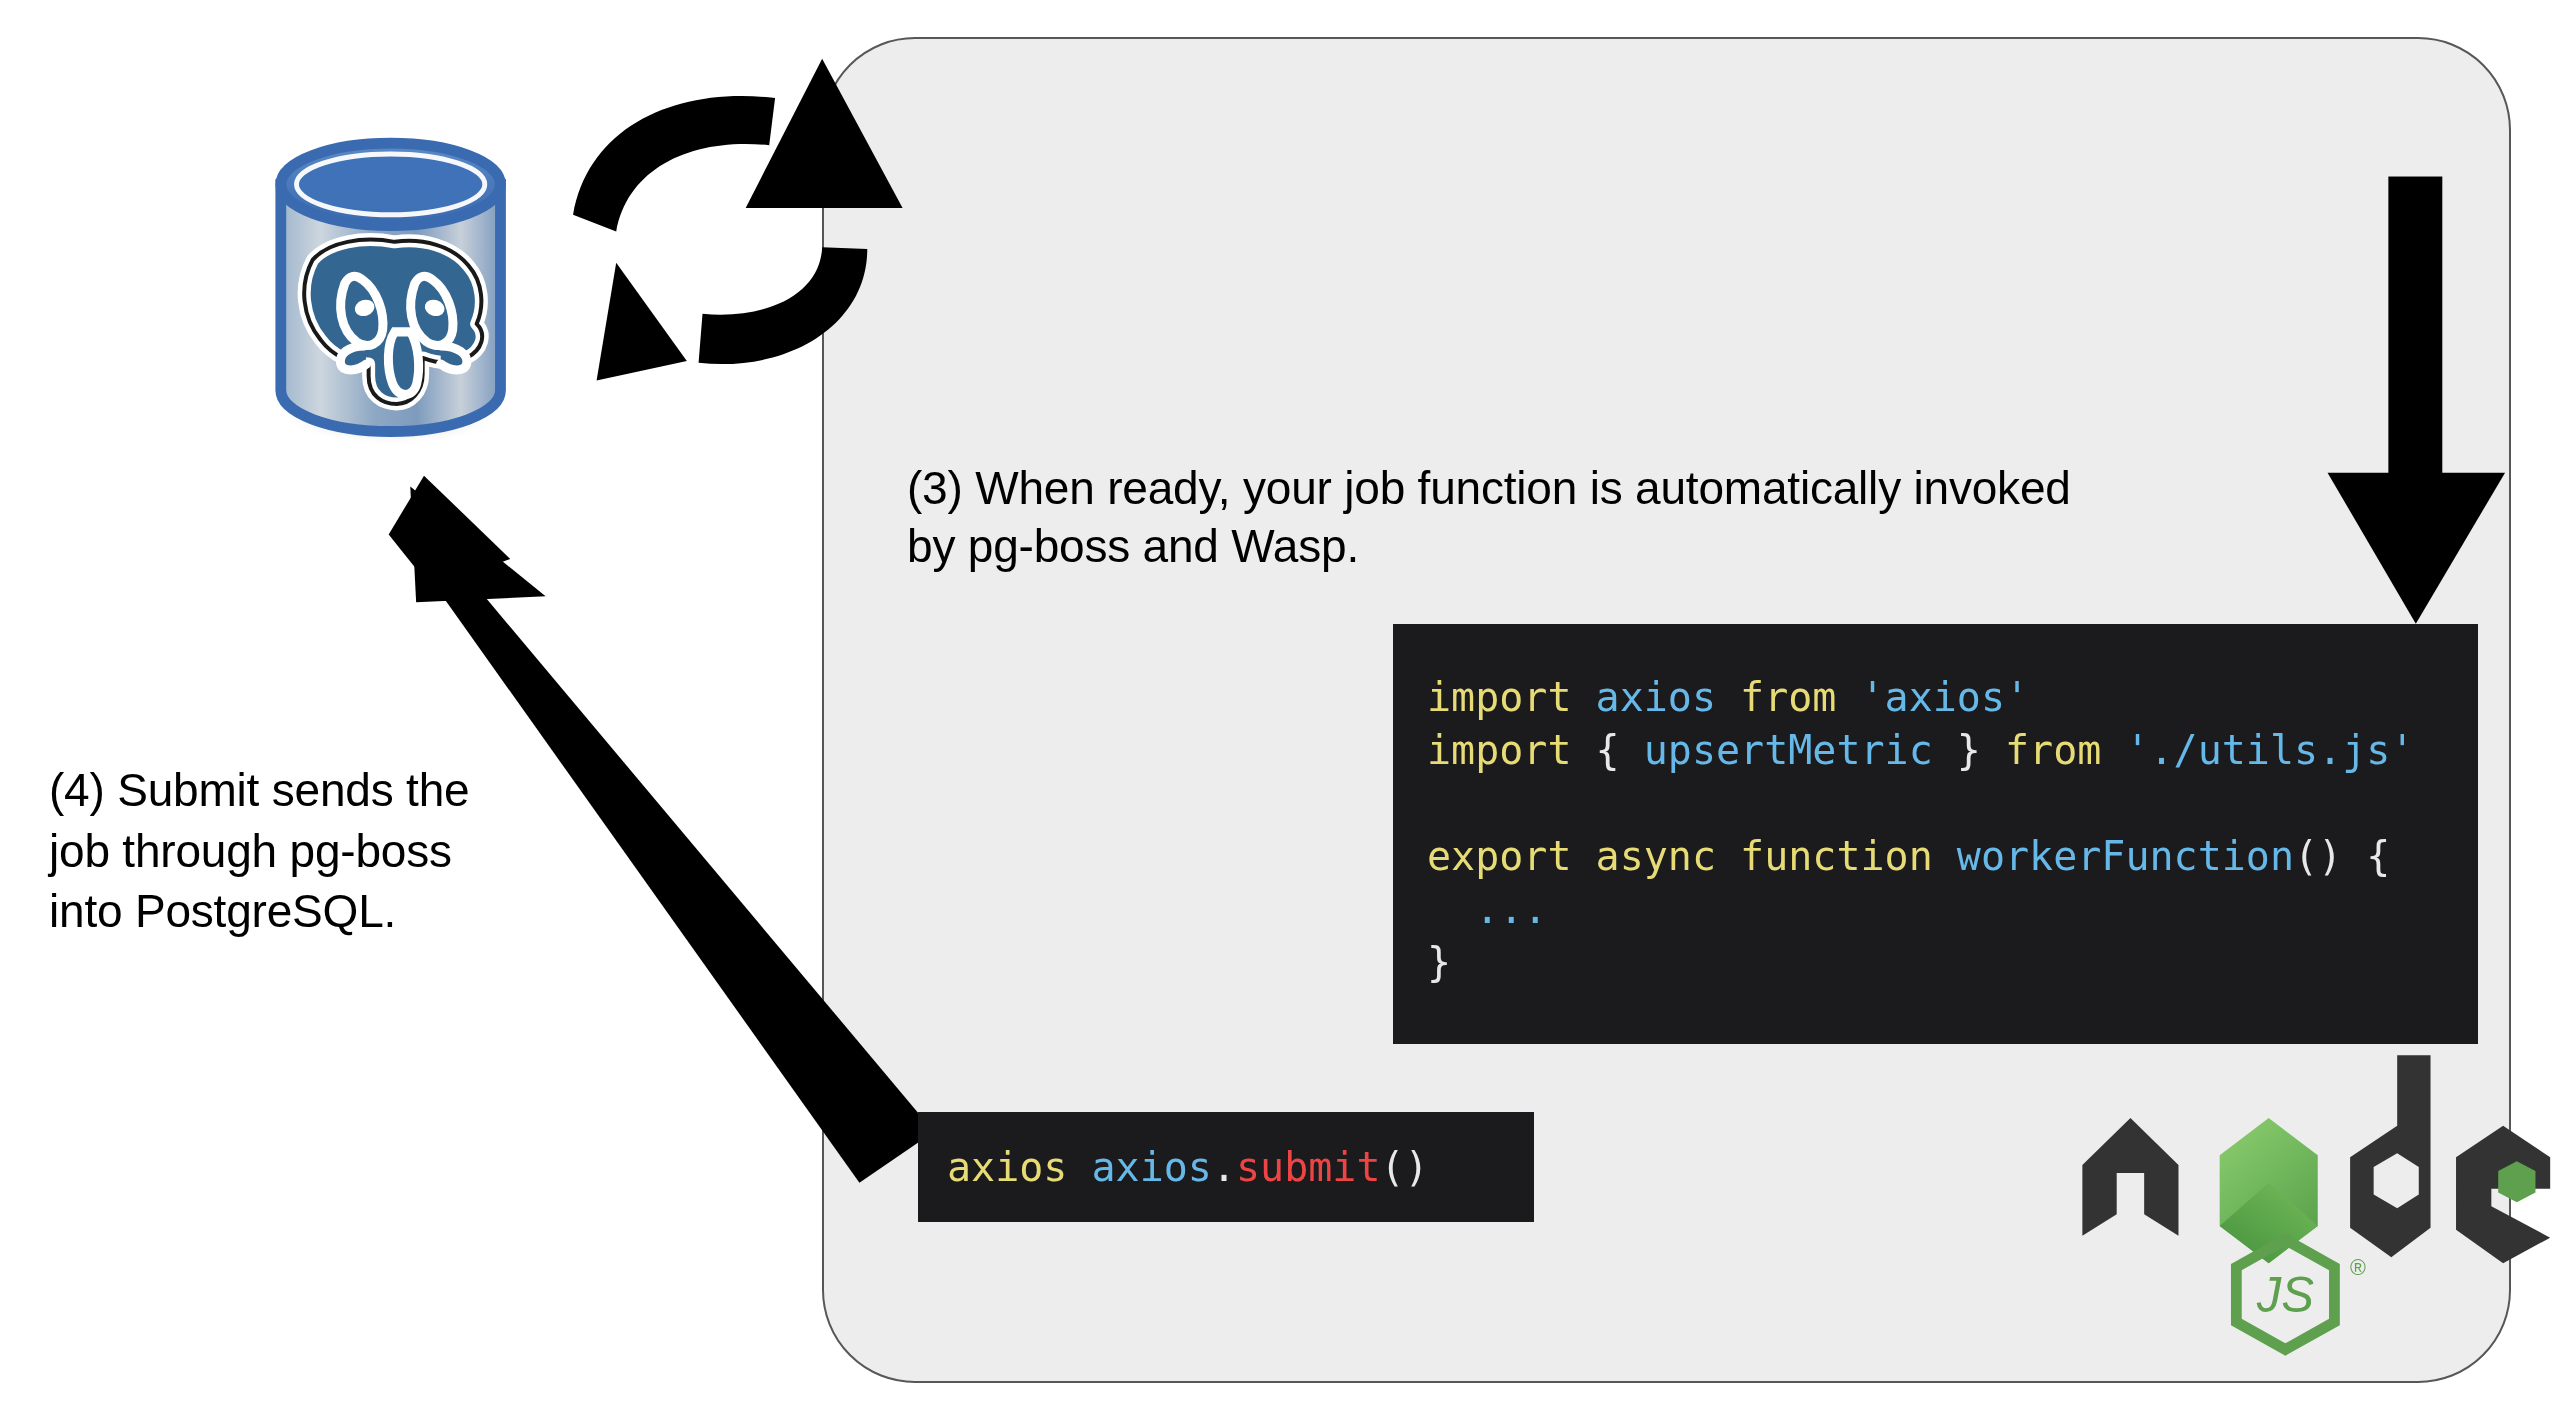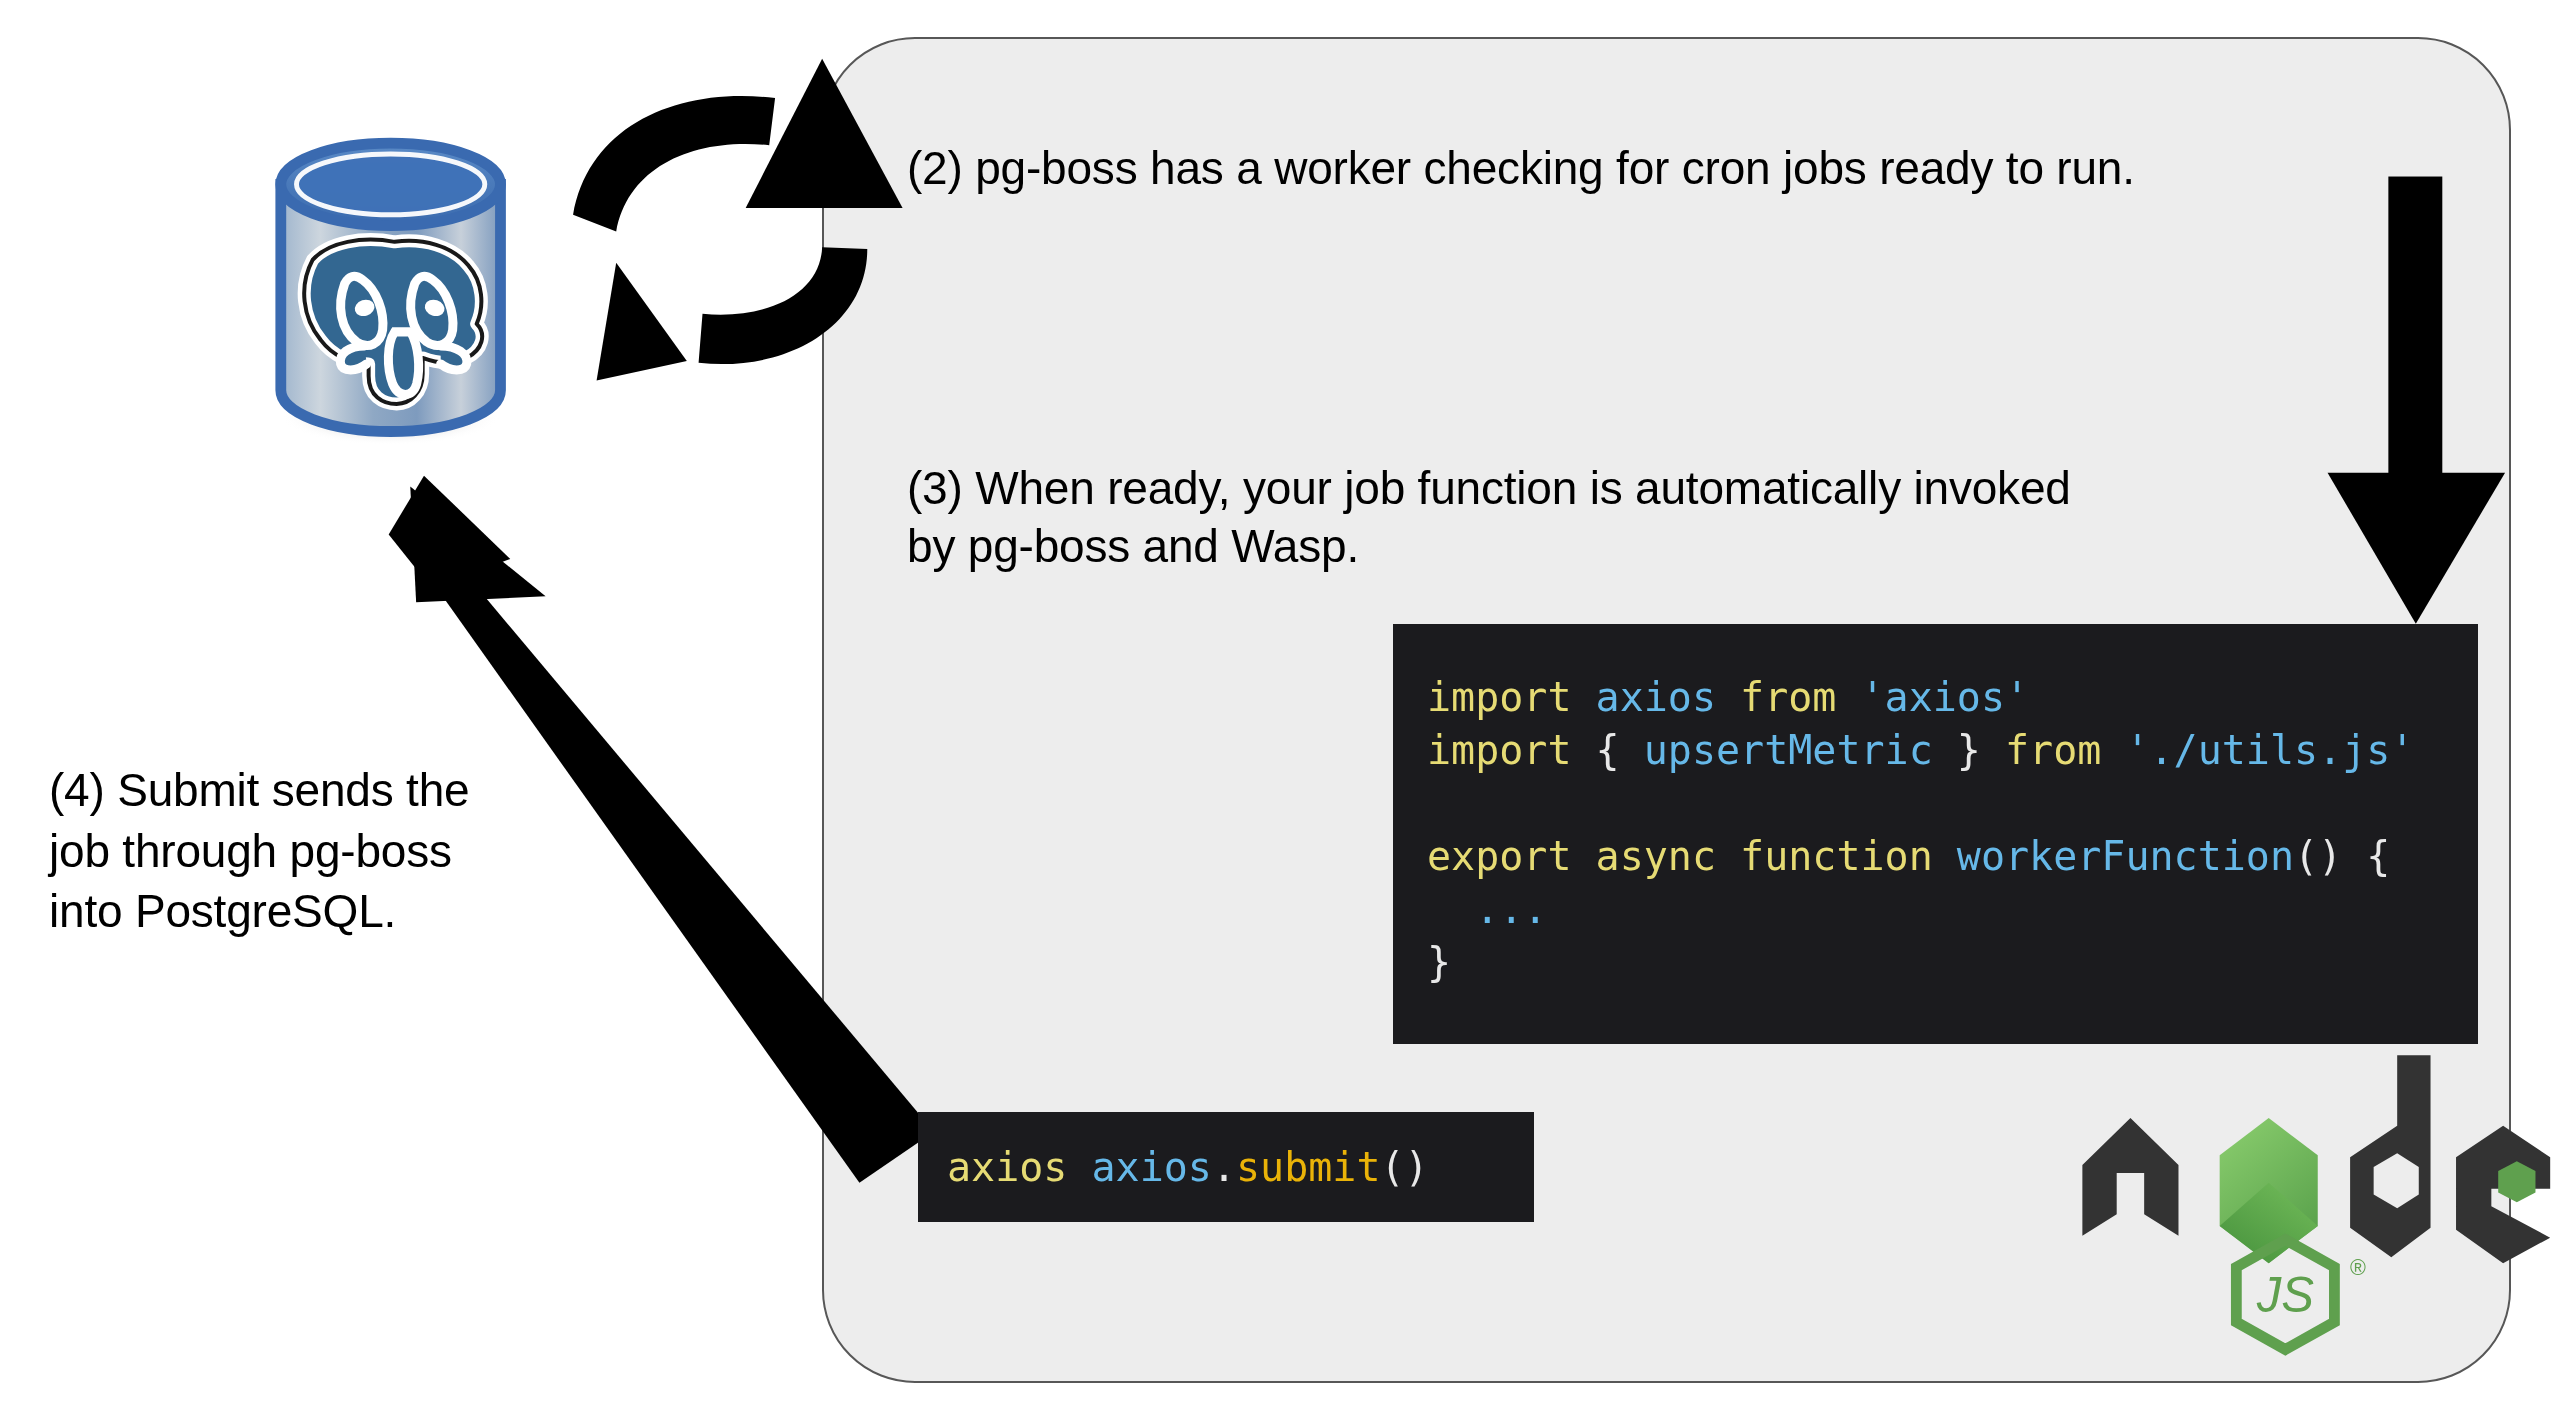--- a/index.html
+++ b/index.html
@@ -74,21 +74,21 @@
   #code-submit .lines {
     position: absolute;
     left: 29px; top: 0;
   }
 
   
   .t-kw  { color: #e6db74; }   
   .t-id  { color: #66b8e8; }   
   .t-str { color: #66b8e8; }   
   .t-pn  { color: #e8e8e8; }   
-  .t-fn  { color: #eab308; }
+  .t-fn  { color: #ef4444; }
 
   
   #overlay {
     position: absolute;
     left: 0; top: 0;
     width: 2576px; height: 1424px;
     pointer-events: none;
   }
 </style>
 </head>
@@ -206,21 +206,20 @@
       <path d="M2504 1180 L2552 1148 L2600 1180 L2600 1212 L2540 1212 L2540 1230
                L2600 1262 L2552 1288 L2504 1254 Z" fill="#333333"></path>
       <polygon points="2547,1194 2566,1184 2585,1194 2585,1216 2566,1226 2547,1216" fill="#5fa04e"></polygon>
 
       <polygon points="2280,1292 2330,1264 2380,1292 2380,1348 2330,1376 2280,1348" fill="none" stroke="#5fa04e" stroke-width="11"></polygon>
       <text x="2330" y="1338" text-anchor="middle" font-family="Liberation Sans, sans-serif" font-size="50" font-style="italic" fill="#5fa04e">JS</text>
       <text x="2396" y="1300" font-family="Liberation Sans, sans-serif" font-size="22" fill="#5fa04e">®</text>
     </g>
   </svg>
 
-  <div id="step2" class="step-text">(2) pg-boss has a worker checking for cron jobs ready to run.</div>
 
   <div id="step3" class="step-text">(3) When ready, your job function is automatically invoked
 by pg-boss and Wasp.</div>
 
   <div id="step1" class="step-text">(4) Submit sends the
 job through pg-boss
 into PostgreSQL.</div>
 
   <div id="code-worker" class="code-block">
     <div class="lines"><div><span class="t-kw">import </span><span class="t-id">axios </span><span class="t-kw">from </span><span class="t-str">'axios'</span></div><div><span class="t-kw">import </span><span class="t-pn">{ </span><span class="t-id">upsertMetric </span><span class="t-pn">} </span><span class="t-kw">from </span><span class="t-str">'./utils.js'</span></div><div>&nbsp;</div><div><span class="t-kw">export async function </span><span class="t-id">workerFunction</span><span class="t-pn">() {</span></div><div><span class="t-str">  ...</span></div><div><span class="t-pn">}</span></div></div>

